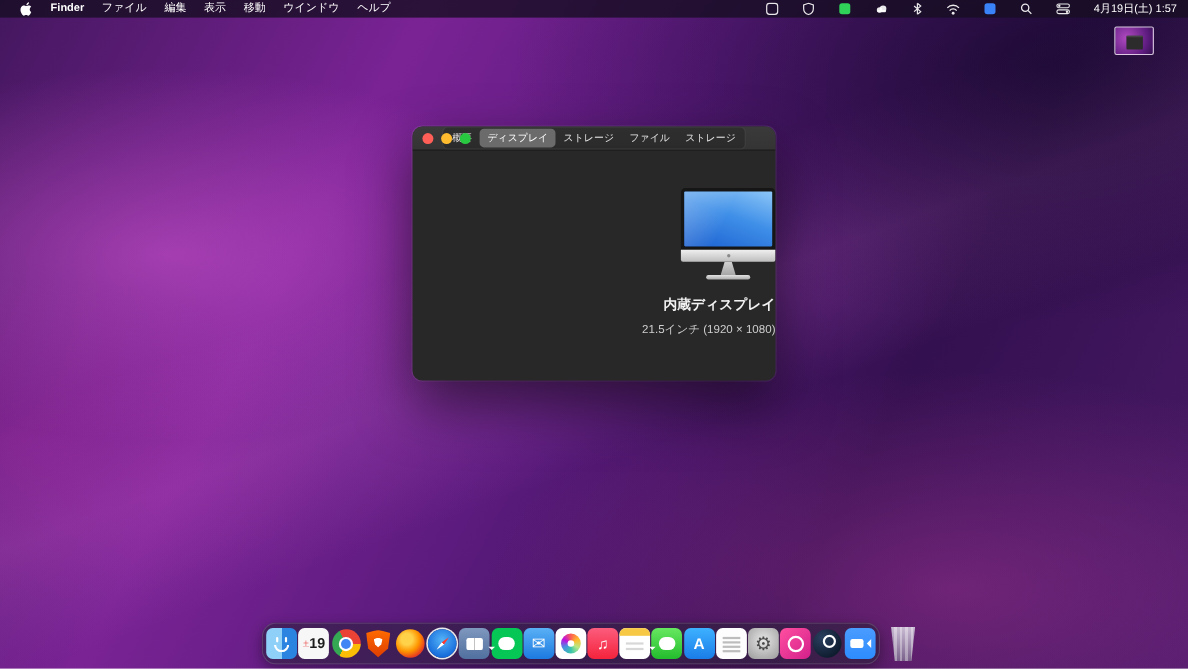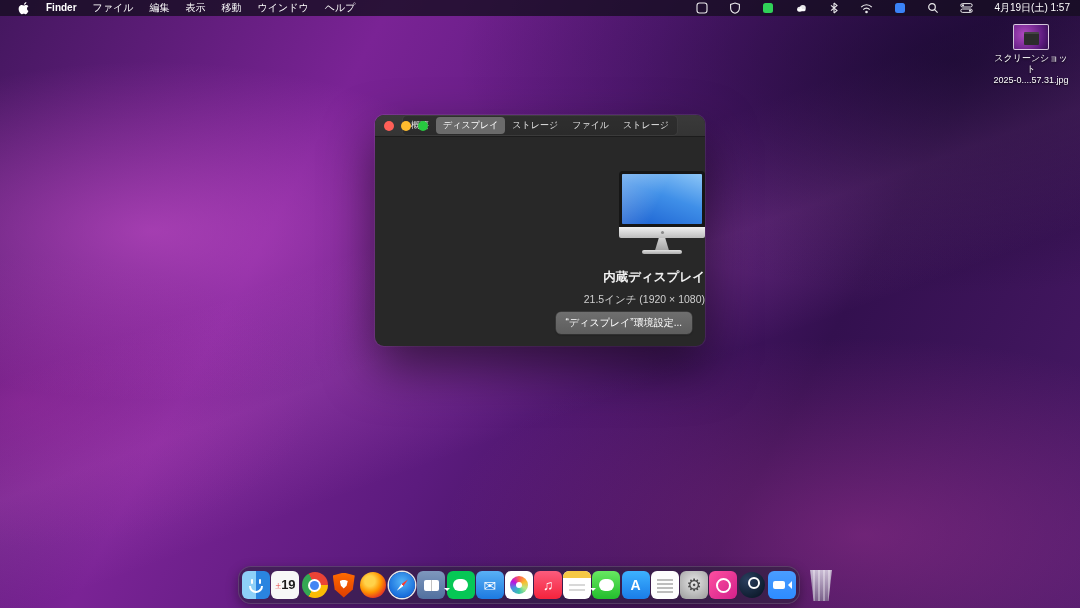--- a/index.html
+++ b/index.html
@@ -267,24 +267,20 @@
             <rect x="0.8" y="7" width="11.4" height="3.4" rx="1.7" fill="none" stroke="#fff" stroke-width="1" opacity="0.9"></rect>
             <circle cx="10" cy="8.7" r="1.1" fill="#fff" opacity="0.9"></circle>
           </svg>
       </span>
       <span class="clock">4月19日(土) 1:57</span>
     </div>
   </div>
 
   <div class="desk-file">
     <div class="desk-thumb"></div>
-    <div class="desk-label">
-      <div>スクリーンショット</div>
-      <div>2025-0....57.31.jpg</div>
-    </div>
   </div>
 
   <div class="window">
     <div class="titlebar">
       <div class="lights">
         <span class="light red"></span>
         <span class="light yellow"></span>
         <span class="light green"></span>
       </div>
       <div class="seg">
@@ -301,21 +297,20 @@
             <div class="imac-glass"></div>
           </div>
         <div class="imac-chin">
             <span class="imac-logo-dot"></span>
           </div>
         <div class="imac-stand"></div>
         <div class="imac-base"></div>
       </div>
       <div class="disp-name">内蔵ディスプレイ</div>
       <div class="disp-spec">21.5インチ (1920 × 1080)</div>
-      <button class="prefs-btn">“ディスプレイ”環境設定...</button>
     </div>
   </div>
 
   <div class="dock-bg">
     <div class="di finder"></div>
     <div class="di calendar">
       <span class="cal-wd">土</span>
       <span class="cal-day">19</span>
     </div>
     <div class="di chrome">

